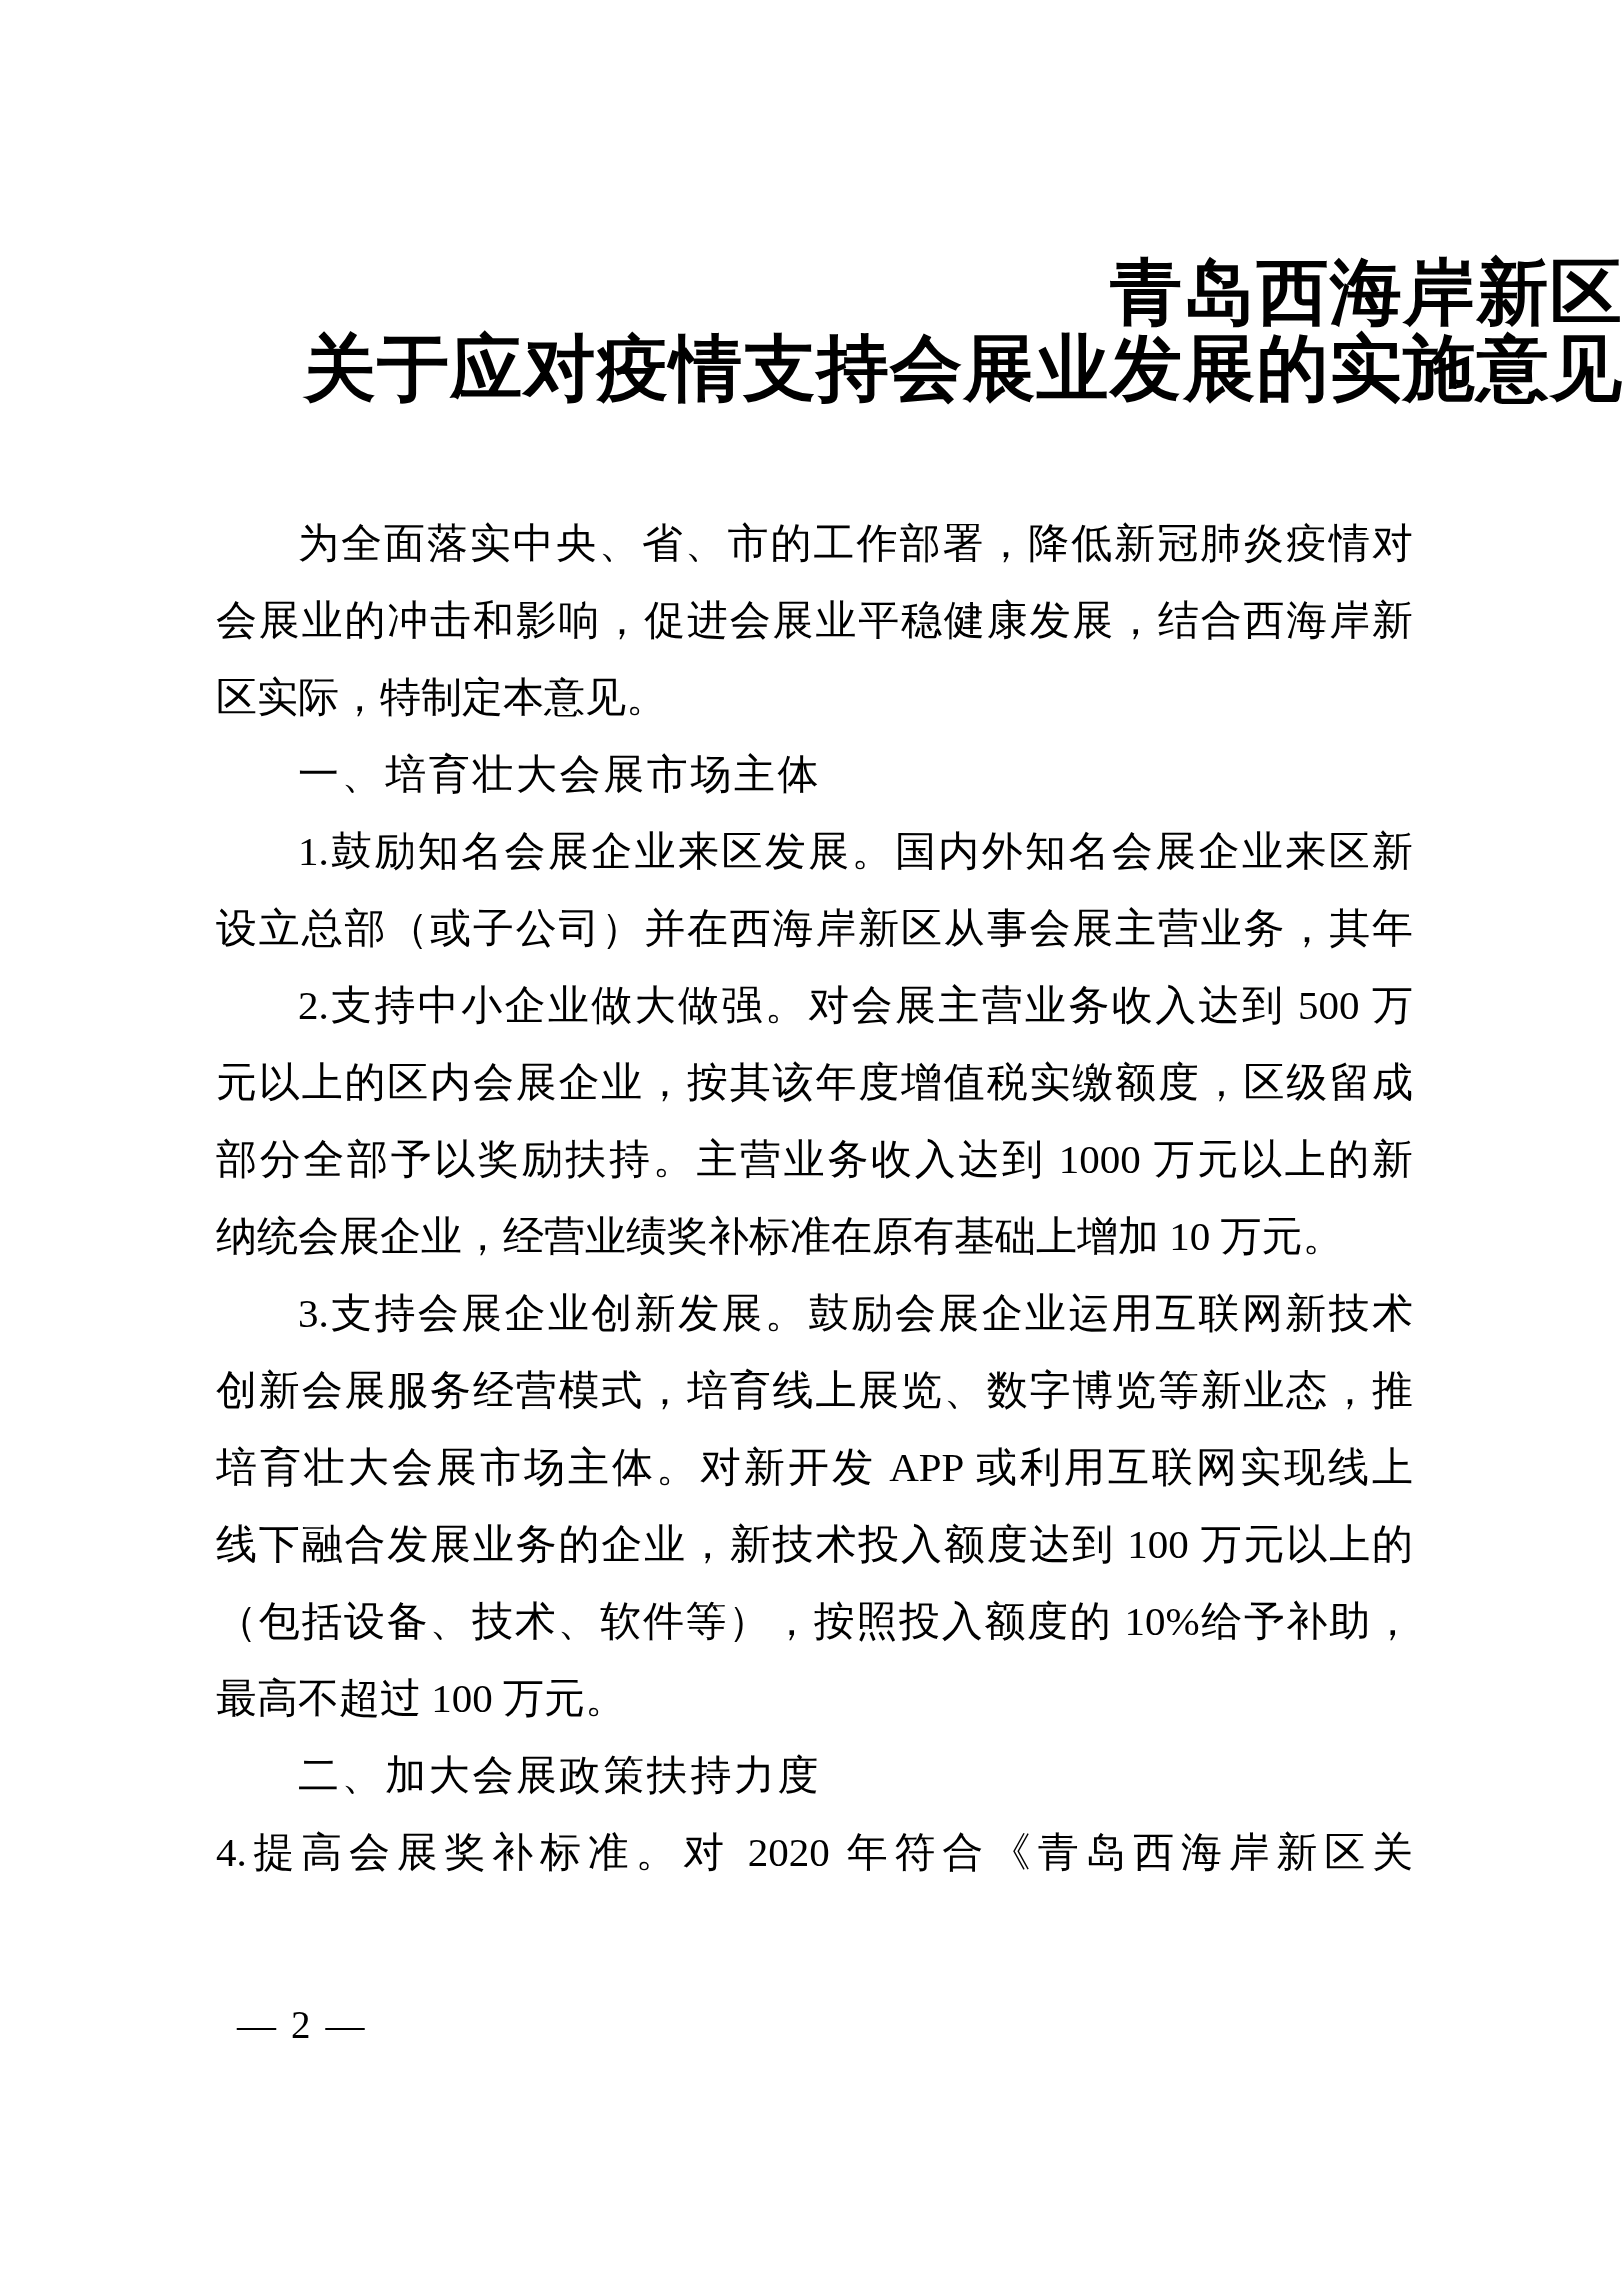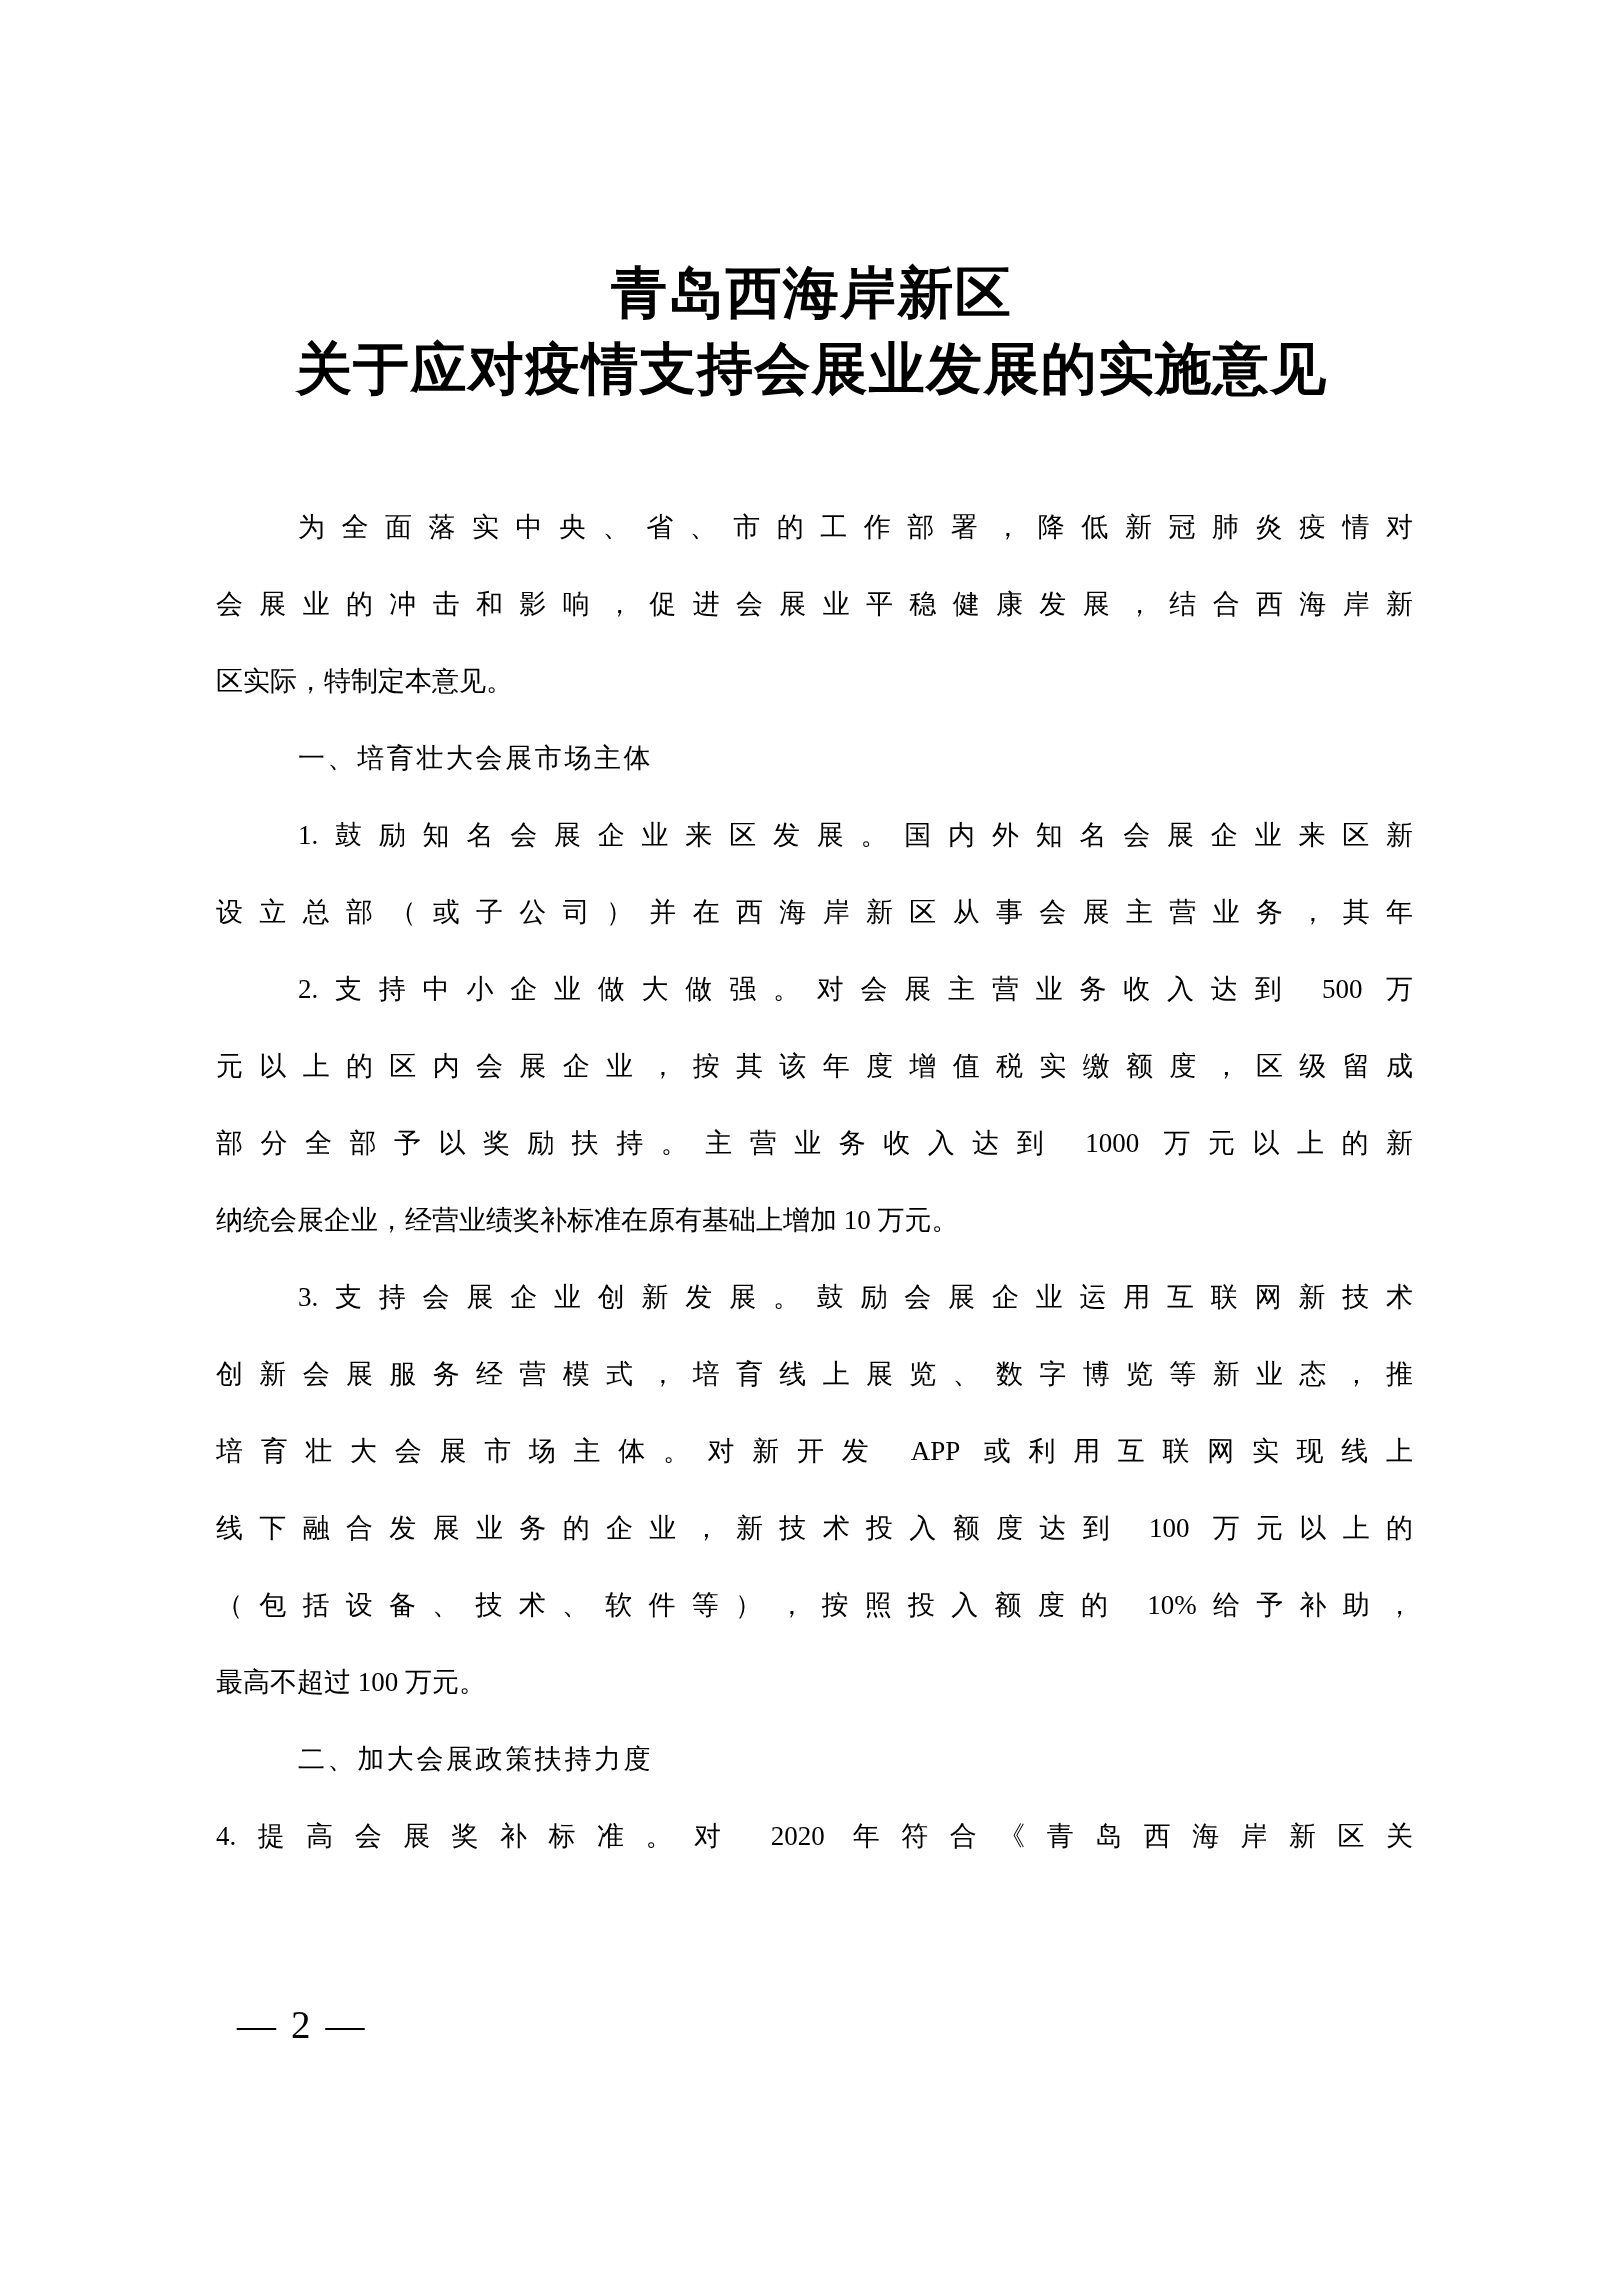--- a/index.html
+++ b/index.html
@@ -13,35 +13,35 @@
     height: 2295px;
     background: #ffffff;
     color: #000000;
     overflow: hidden;
   }
   .doc-title {
     position: absolute;
     top: 255px;
     left: 0;
     width: 1623px;
-    text-align: center;
+    text-align: right;
     font-family: "Liberation Serif", serif;
     font-weight: 700;
-    font-size: 56px;
+    font-size: 72px;
     line-height: 76px;
     letter-spacing: 1.3px;
     white-space: nowrap;
   }
   .doc-body {
     position: absolute;
-    top: 489px;
+    top: 505px;
     left: 216px;
     width: 1197px;
     font-family: "Liberation Serif", serif;
-    font-size: 27px;
+    font-size: 41px;
     line-height: 77px;
     color: #000000;
   }
   .line {
     height: 77px;
     overflow: hidden;
     text-align: justify;
     text-align-last: justify;
     text-justify: inter-character;
     white-space: normal;

